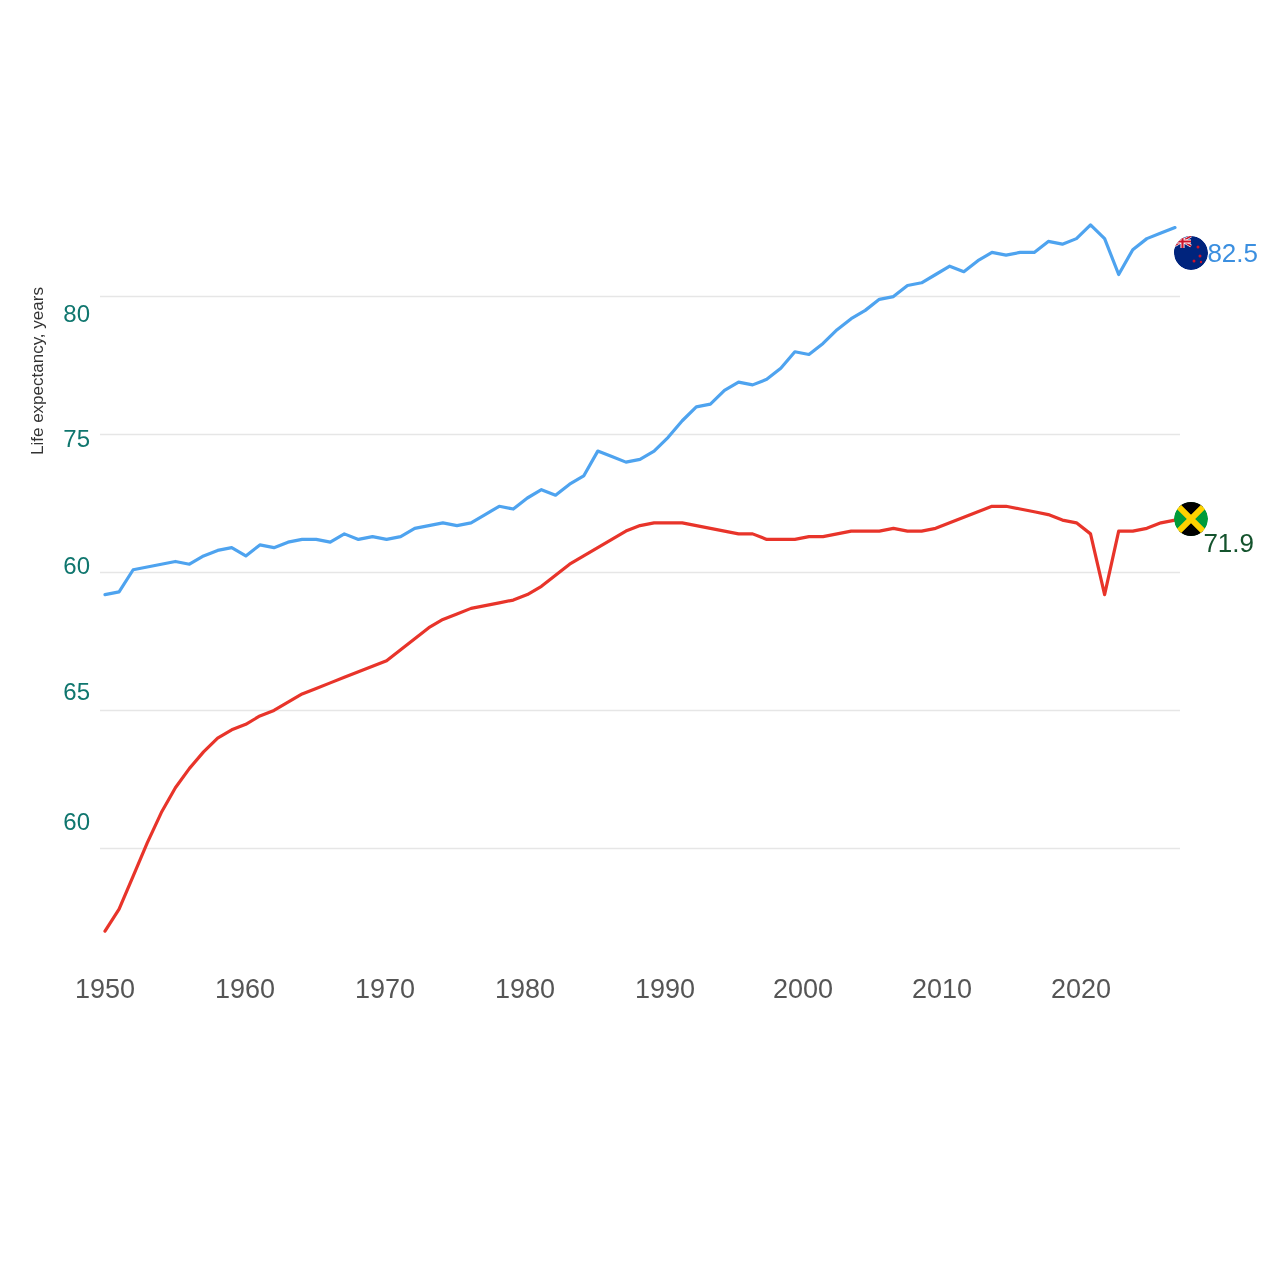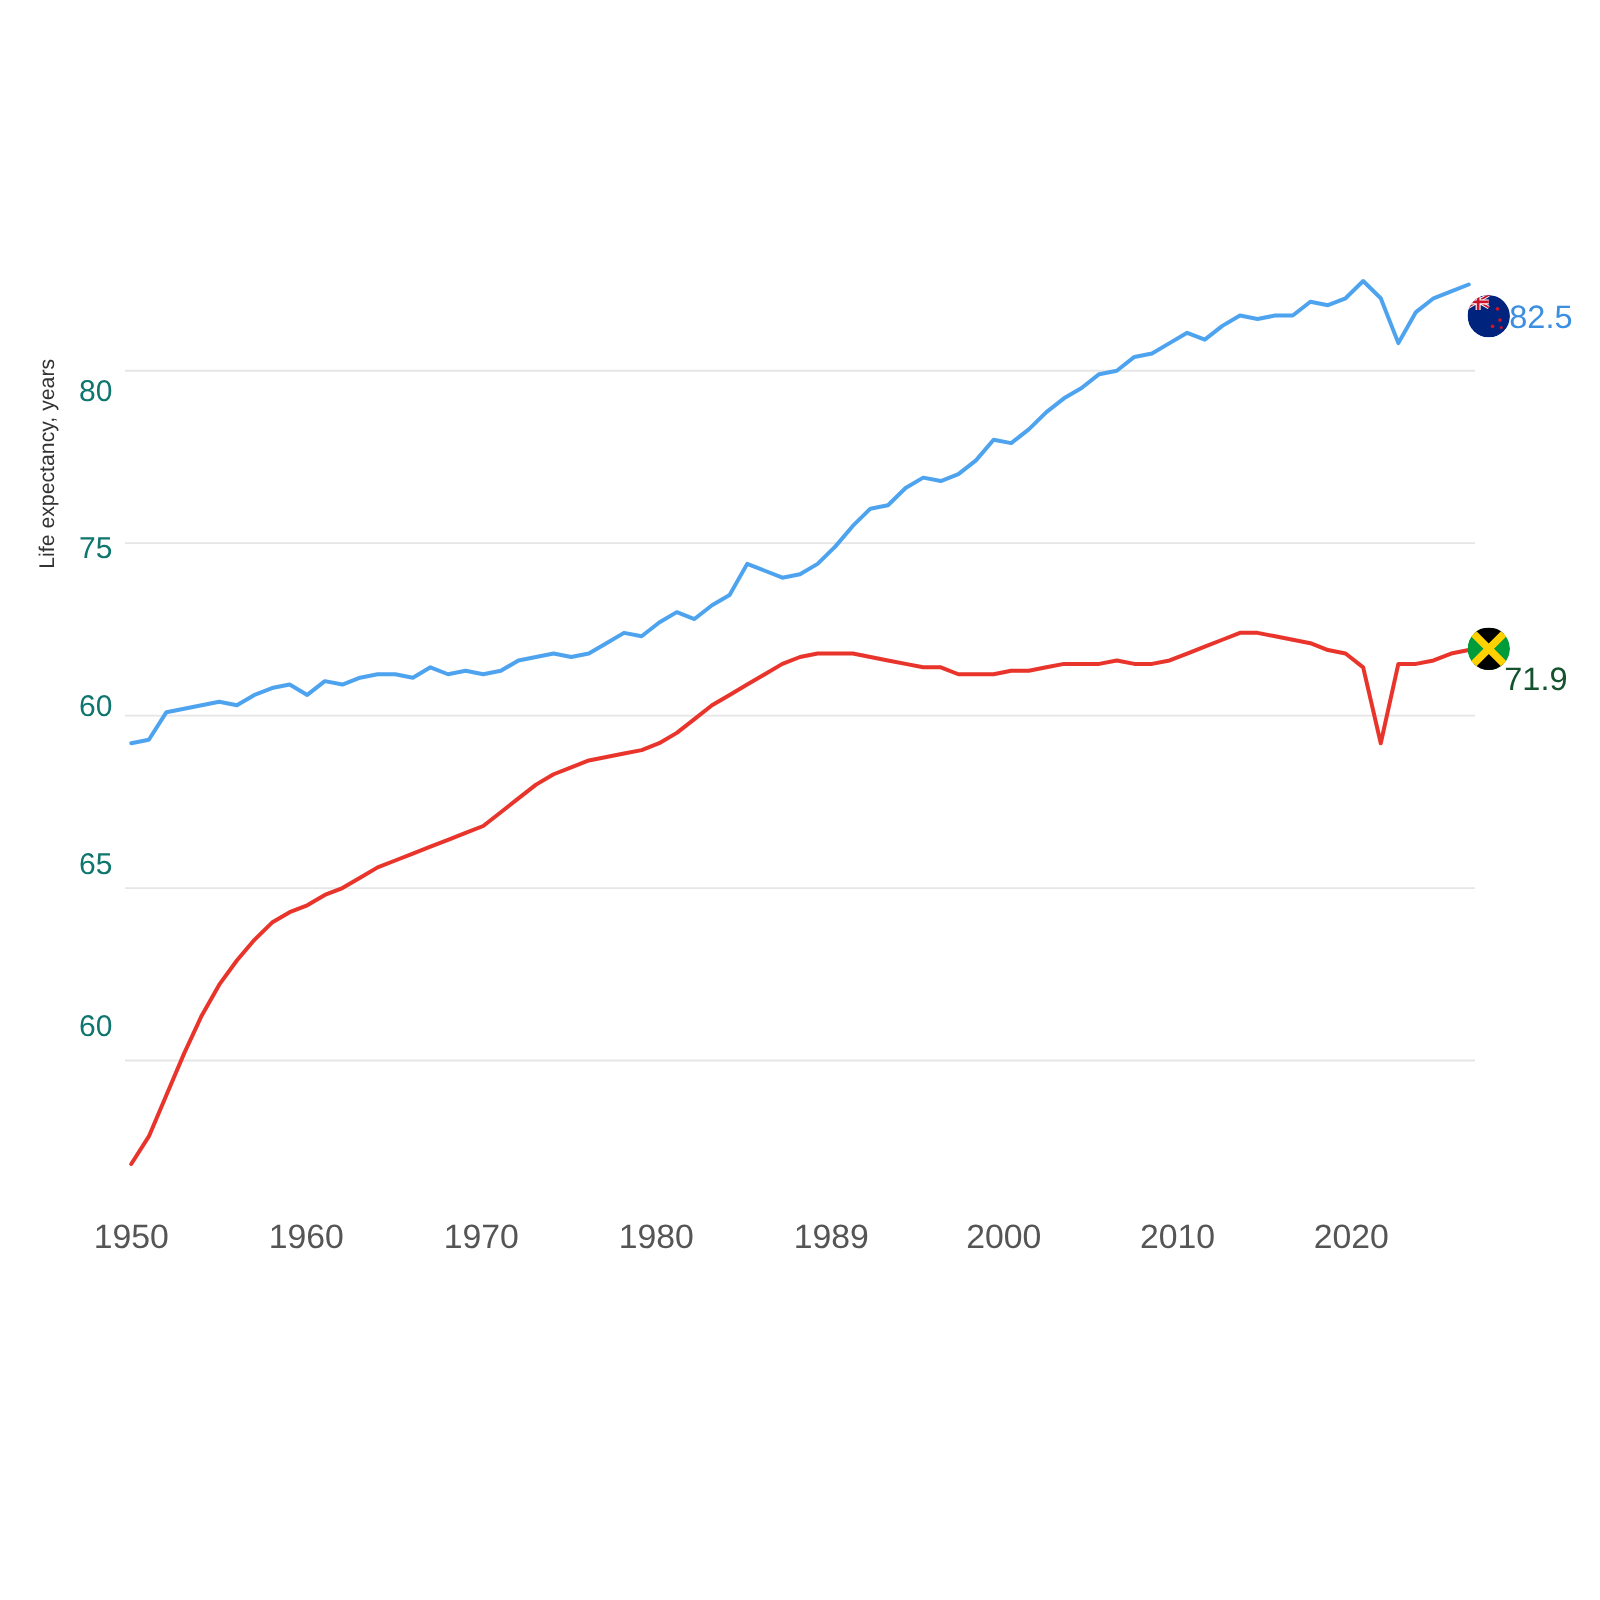--- a/index.html
+++ b/index.html
@@ -166,21 +166,21 @@
     <div class="ytick" style="left:10px; top:808px;">60</div>
     <div class="ytick" style="left:10px; top:678px;">65</div>
     <div class="ytick" style="left:10px; top:552px;">60</div>
     <div class="ytick" style="left:10px; top:425px;">75</div>
     <div class="ytick" style="left:10px; top:300px;">80</div>
 
     <div class="xtick" style="left:35px;  top:974px;">1950</div>
     <div class="xtick" style="left:175px; top:974px;">1960</div>
     <div class="xtick" style="left:315px; top:974px;">1970</div>
     <div class="xtick" style="left:455px; top:974px;">1980</div>
-    <div class="xtick" style="left:595px; top:974px;">1989</div>
+    <div class="xtick" style="left:595px; top:974px;">1990</div>
     <div class="xtick" style="left:733px; top:974px;">2000</div>
     <div class="xtick" style="left:872px; top:974px;">2010</div>
     <div class="xtick" style="left:1011px;top:974px;">2020</div>
 
 
     <div class="flag nz">
       <svg width="34" height="34" viewBox="0 0 34 34" aria-hidden="true">
         <circle cx="17" cy="17" r="17" fill="#00247d"></circle>
         <g>
           <path d="M0 0 L17 0 L17 17 L0 17 Z" fill="#00247d"></path>

